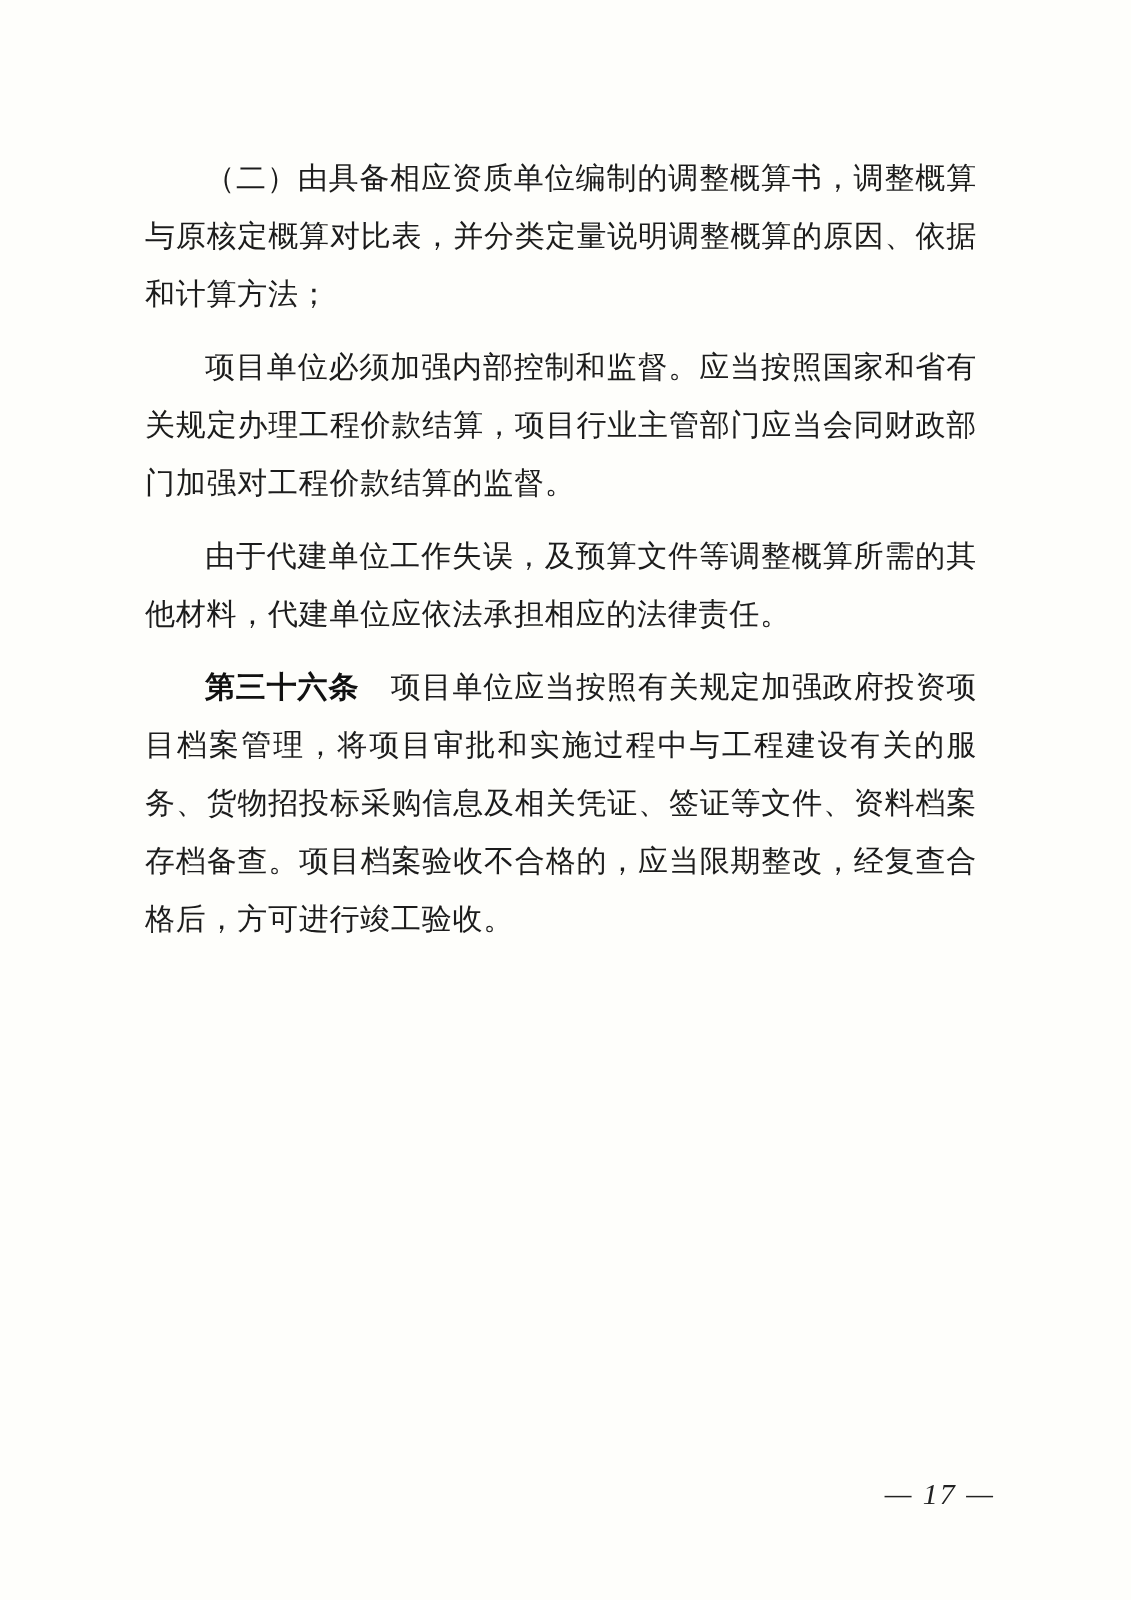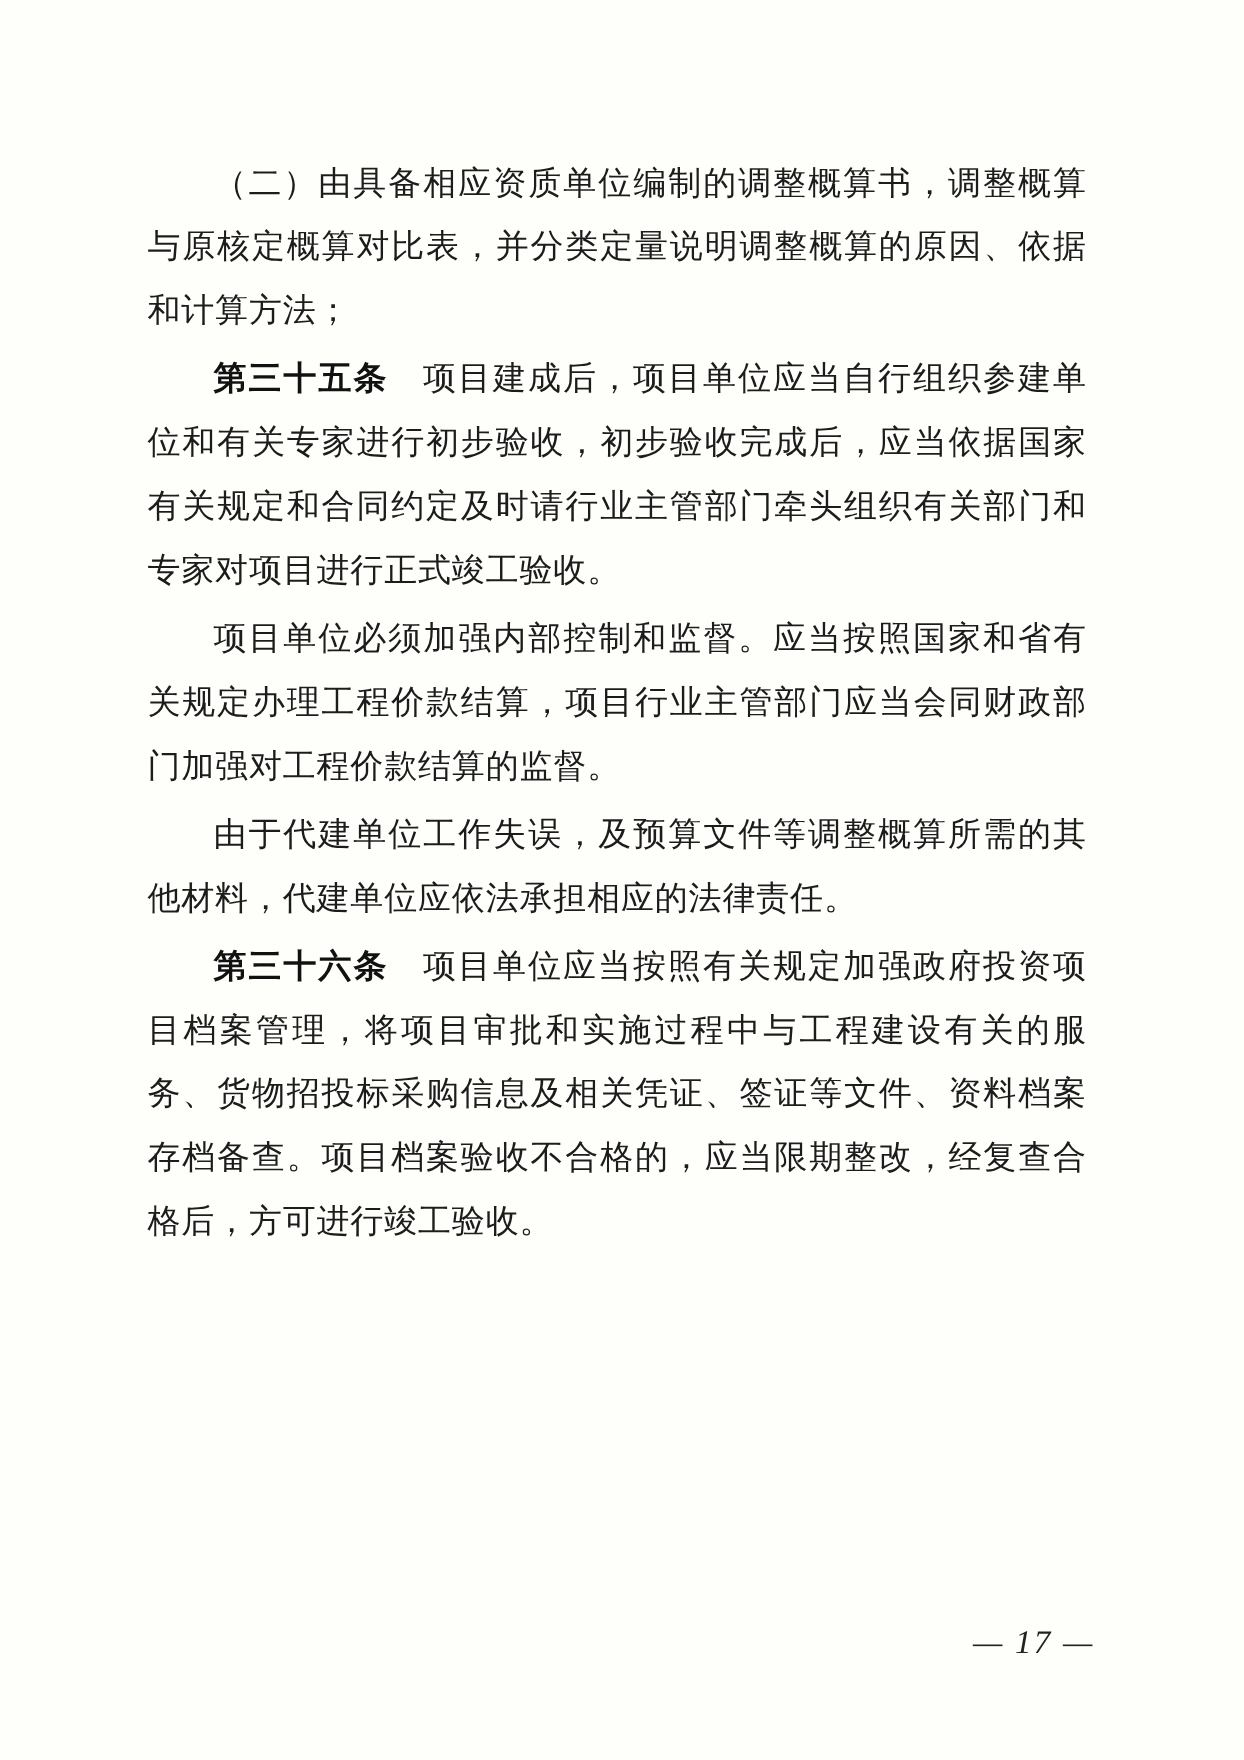--- a/index.html
+++ b/index.html
@@ -26,21 +26,21 @@
     width: 862px;
     font-family: "Liberation Serif", "DejaVu Serif", serif;
     font-size: 30px;
     letter-spacing: 0.75px;
     line-height: 58px;
     color: #1c1c1c;
     text-align: justify;
     text-justify: inter-ideograph;
   }
   .para {
-    margin: 4px;
+    margin: 15px;
     padding: 0;
     text-indent: 2em;
   }
   .article-lead {
     font-weight: bold;
     font-family: "Liberation Sans", "DejaVu Sans", sans-serif;
     margin-right: 1.05em;
     color: #111;
   }
   .footer {
@@ -57,21 +57,20 @@
 </head>
 <body>
 
 <div class="page">
   <div class="content">
 
     <p class="para"><span>（二）由具备相应资质单位编制的调整概算书，调整概算与原核定概算对比表，并分类定量说明调整概算的原因、依据和计算方法；</span></p>
 
 
 
-    <p class="para"><span class="article-lead">第三十五条</span><span>项目建成后，项目单位应当自行组织参建单位和有关专家进行初步验收，初步验收完成后，应当依据国家有关规定和合同约定及时请行业主管部门牵头组织有关部门和专家对项目进行正式竣工验收。</span></p>
 
     <p class="para"><span>项目单位必须加强内部控制和监督。应当按照国家和省有关规定办理工程价款结算，项目行业主管部门应当会同财政部门加强对工程价款结算的监督。</span></p>
 
 
     <p class="para"><span>由于代建单位工作失误，及预算文件等调整概算所需的其他材料，代建单位应依法承担相应的法律责任。</span></p>
 
     <p class="para"><span class="article-lead">第三十六条</span><span>项目单位应当按照有关规定加强政府投资项目档案管理，将项目审批和实施过程中与工程建设有关的服务、货物招投标采购信息及相关凭证、签证等文件、资料档案存档备查。项目档案验收不合格的，应当限期整改，经复查合格后，方可进行竣工验收。</span></p>
 
   </div>
 

